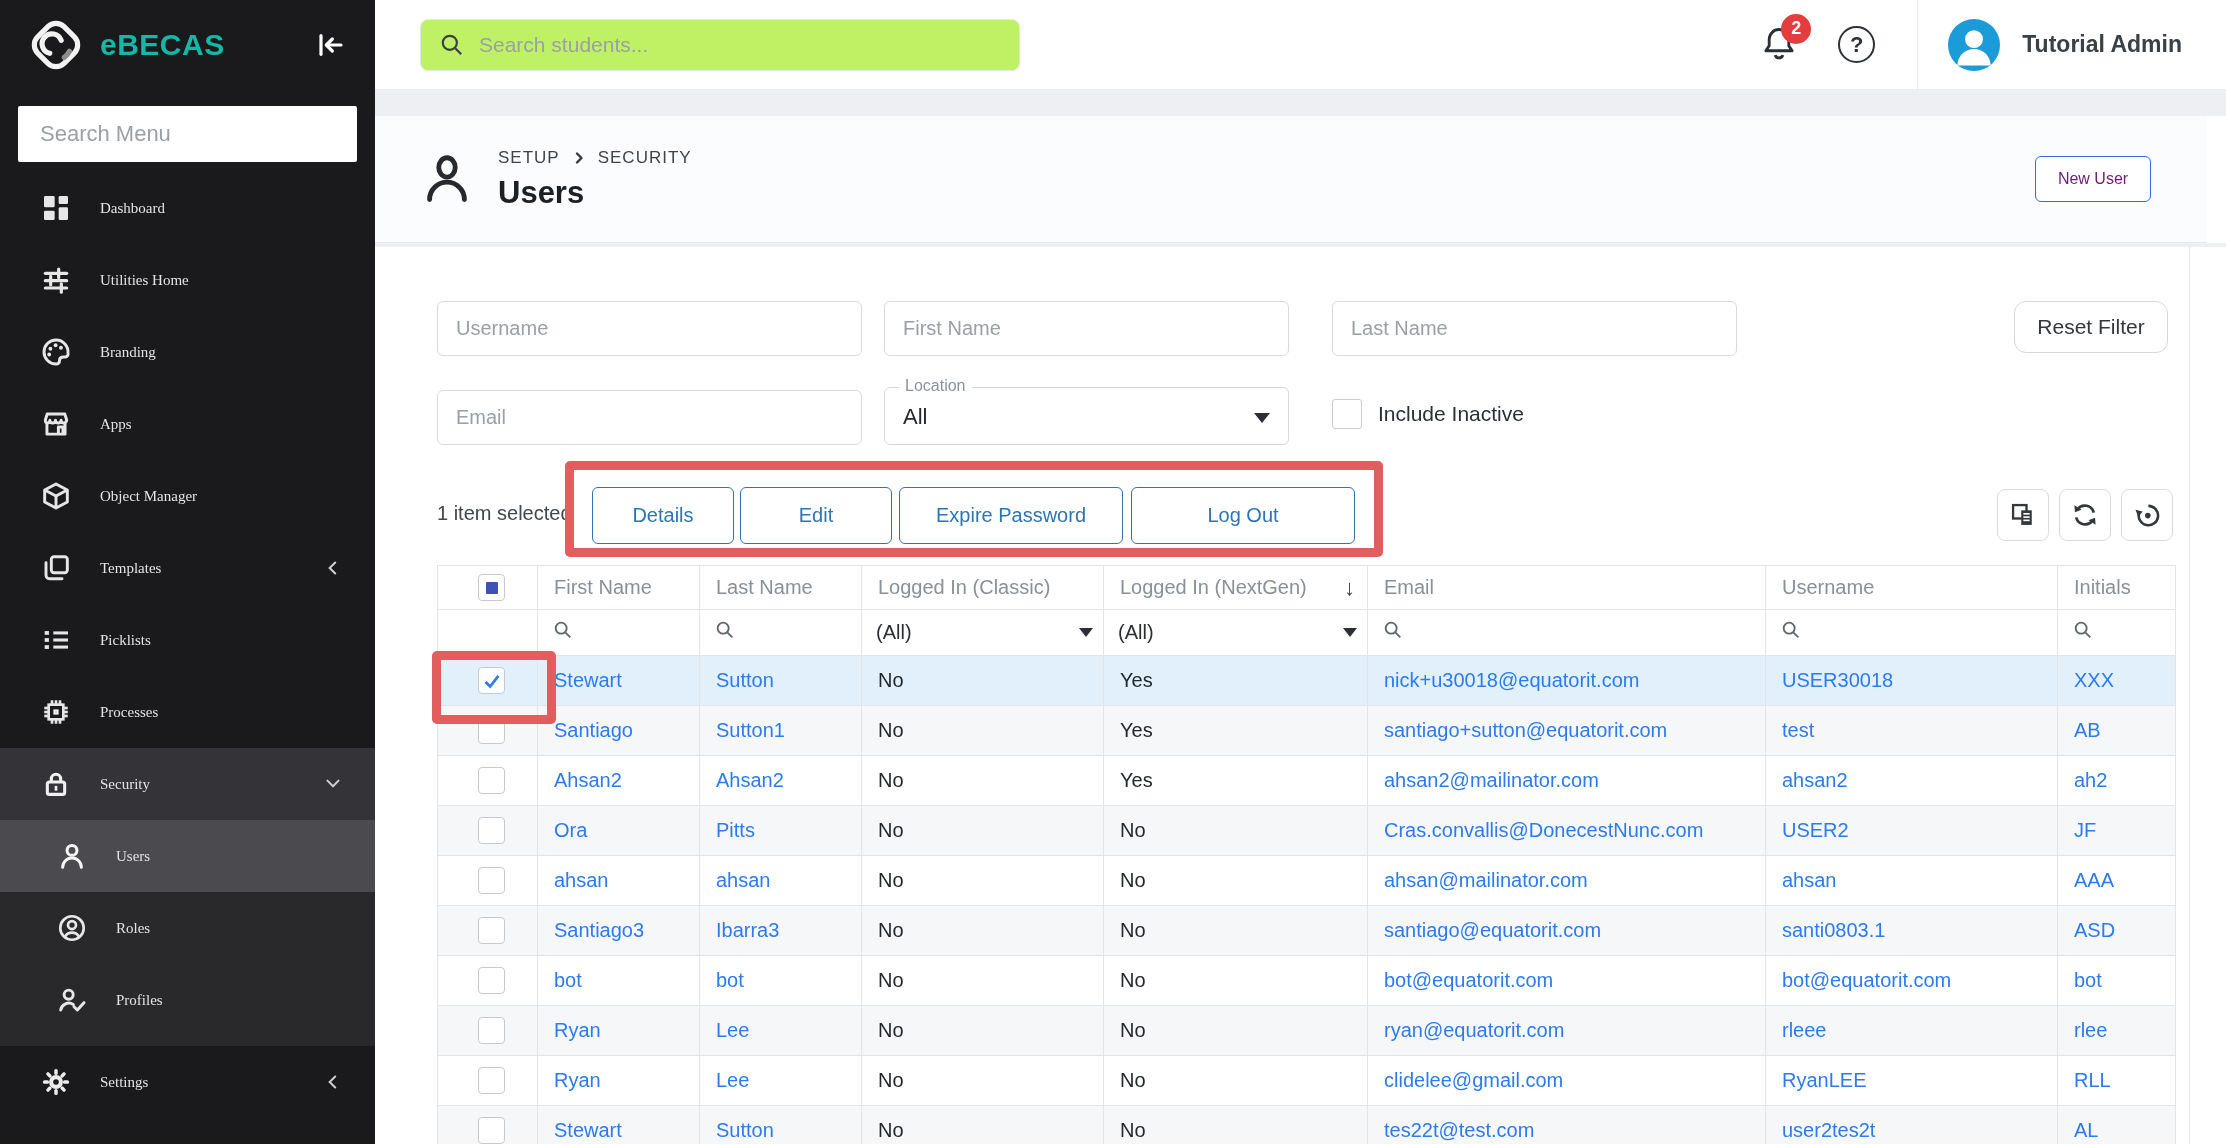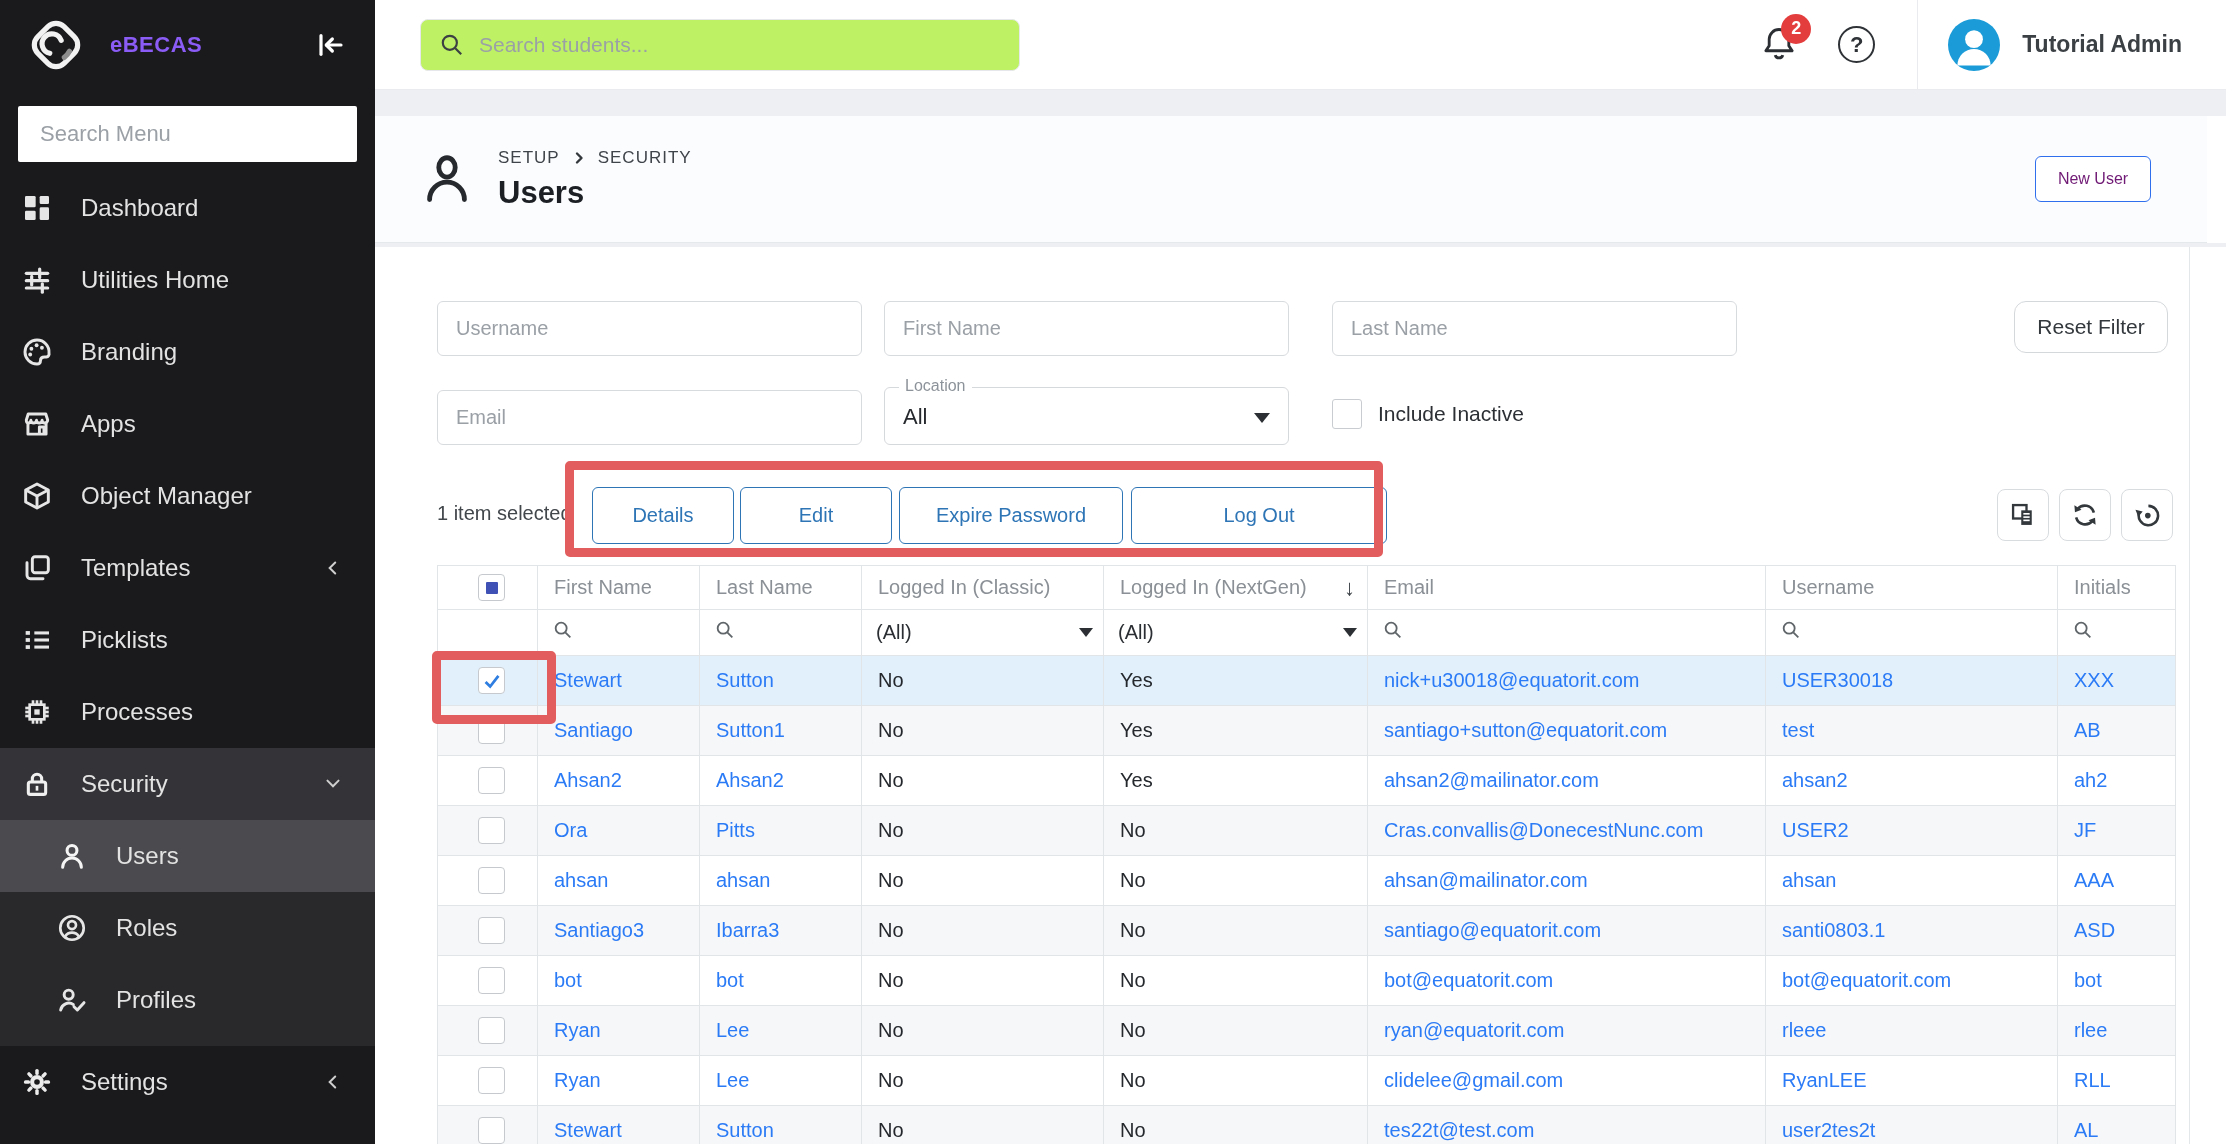--- a/index.html
+++ b/index.html
@@ -4,27 +4,27 @@
 <style>
   * { box-sizing: border-box; margin: 0; padding: 0; }
   html,body { width:2226px; height:1144px; }
   body { font-family:"Liberation Sans", sans-serif; background:#fff; overflow:hidden; }
   #app { position:relative; width:2226px; height:1144px; background:#fff; overflow:hidden; }
 
   
   .sidebar { position:absolute; left:0; top:0; width:375px; height:1144px; background:#1a1a1d; color:#e5e5e5; z-index:10; }
   .logo-bar { height:90px; display:flex; align-items:center; padding:0 28px; }
   .logo-mark { width:56px; height:56px; flex:0 0 auto; }
-  .logo-text { margin-left:26px; font-size:22px; font-weight:bold; color:#8b5cf6; letter-spacing:.5px; }
+  .logo-text { margin-left:16px; font-size:30px; font-weight:bold; color:#14b8a6; letter-spacing:.5px; }
   .collapse-btn { margin-left:auto; width:34px; height:34px; cursor:pointer; display:flex; align-items:center; }
   .side-search { margin:16px 18px 10px 18px; }
   .side-search input { width:100%; height:56px; border:none; border-radius:2px; background:#fff; padding:0 22px; font-size:22px; font-family:inherit; color:#333; outline:none; }
   .side-search input::placeholder { color:#9aa0a6; }
   .menu { margin-top:10px; }
-  .menu-item { height:72px; display:flex; align-items:center; padding:0 20px 0 21px; gap:28px; font-size:24px; color:#e3e3e3; cursor:pointer; }
+  .menu-item { height:72px; display:flex; align-items:center; padding:0 20px 0 40px; gap:28px; font-size:15px; color:#e3e3e3; cursor:pointer;font-family:Liberation Serif, serif; }
   .menu-item svg.mi { width:32px; height:32px; flex:0 0 auto; }
   .chev { margin-left:auto; margin-right:12px; width:20px; height:20px; }
   .security-head { background:#343438; }
   .submenu { background:#29292c; padding-bottom:10px; }
   .submenu .menu-item { padding-left:56px; }
   .submenu .menu-item.selected { background:#4b4b4f; }
 
   
   .topbar { position:absolute; left:375px; top:0; width:1851px; height:90px; background:#fff; border-bottom:1px solid #e9ebee; display:flex; align-items:center; z-index:5; }
   .top-search { margin-left:45px; width:600px; height:52px; background:#bef264; border:1px solid #e5e7ea; border-radius:8px; display:flex; align-items:center; padding:0 18px; gap:14px; }
@@ -338,21 +338,21 @@
     </div>
     <div class="inactive-wrap">
       <div class="checkbox"></div>
       <span class="inactive-label">Include Inactive</span>
     </div>
 
     <span class="selected-text">1 item selected</span>
     <button class="act-btn" style="left:217px; width:142px;">Details</button>
     <button class="act-btn" style="left:365px; width:152px;">Edit</button>
     <button class="act-btn" style="left:524px; width:224px;">Expire Password</button>
-    <button class="act-btn" style="left:756px; width:256px;">Log Out</button>
+    <button class="act-btn" style="left:756px; width:224px;">Log Out</button>
 
     <div class="icon-btn" style="left:1622px;">
       <svg width="28" height="28" viewBox="0 0 24 24">
         <rect x="3.5" y="3.5" width="11.5" height="11.5" fill="none" stroke="#33383c" stroke-width="2"></rect>
         <rect x="10.5" y="8" width="9" height="12.5" fill="#33383c"></rect>
         <g stroke="#fff" stroke-width="1.4">
             <line x1="12.3" y1="11" x2="17.7" y2="11"></line>
             <line x1="12.3" y1="13.8" x2="17.7" y2="13.8"></line>
             <line x1="12.3" y1="16.6" x2="17.7" y2="16.6"></line>
           </g>

